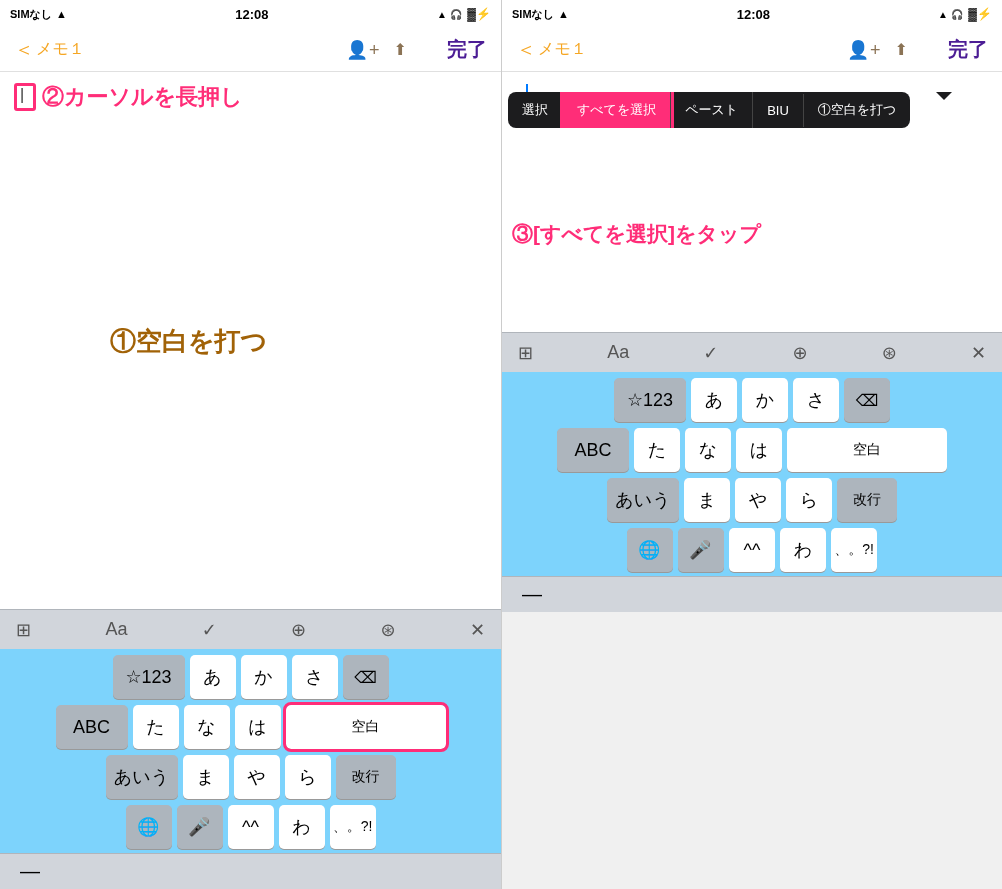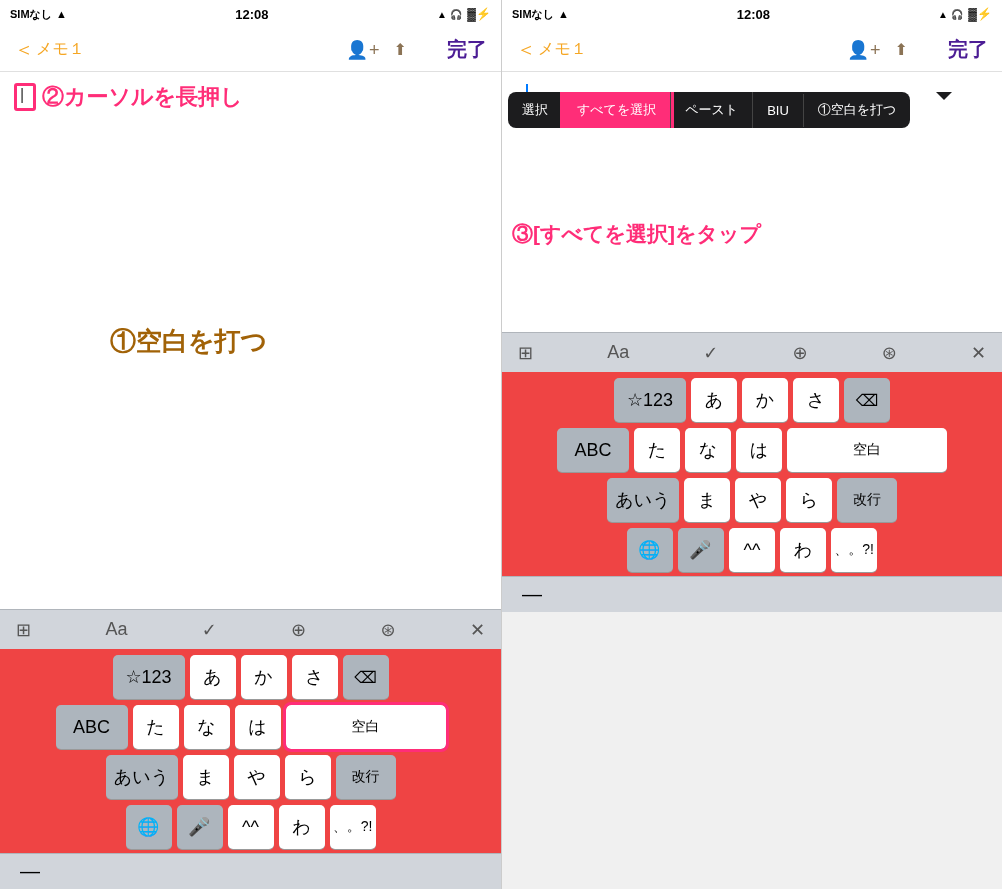--- a/index.html
+++ b/index.html
@@ -171,21 +171,21 @@
       padding: 0 16px;
       border-top: 1px solid #b0b5bb;
     }
     .toolbar-icon {
       font-size: 18px;
       color: #555;
     }
 
     
     .keyboard-rows {
-      background: #ef4444;
+      background: #7dd3fc;
       padding: 6px 3px 4px;
       display: flex;
       flex-direction: column;
       gap: 6px;
     }
     .key-row {
       display: flex;
       gap: 5px;
       justify-content: center;
     }

